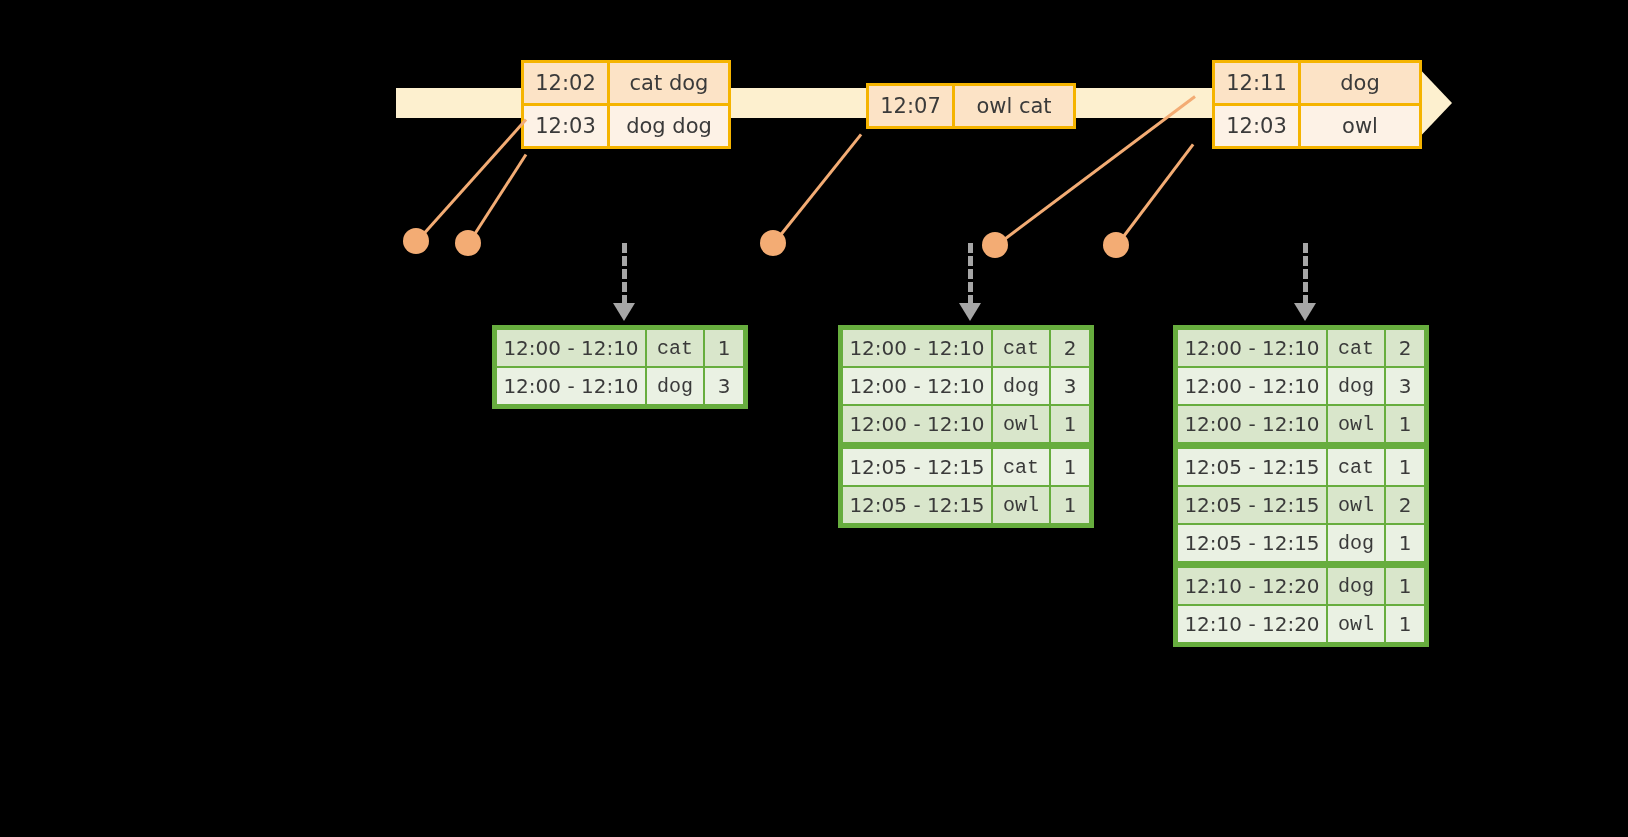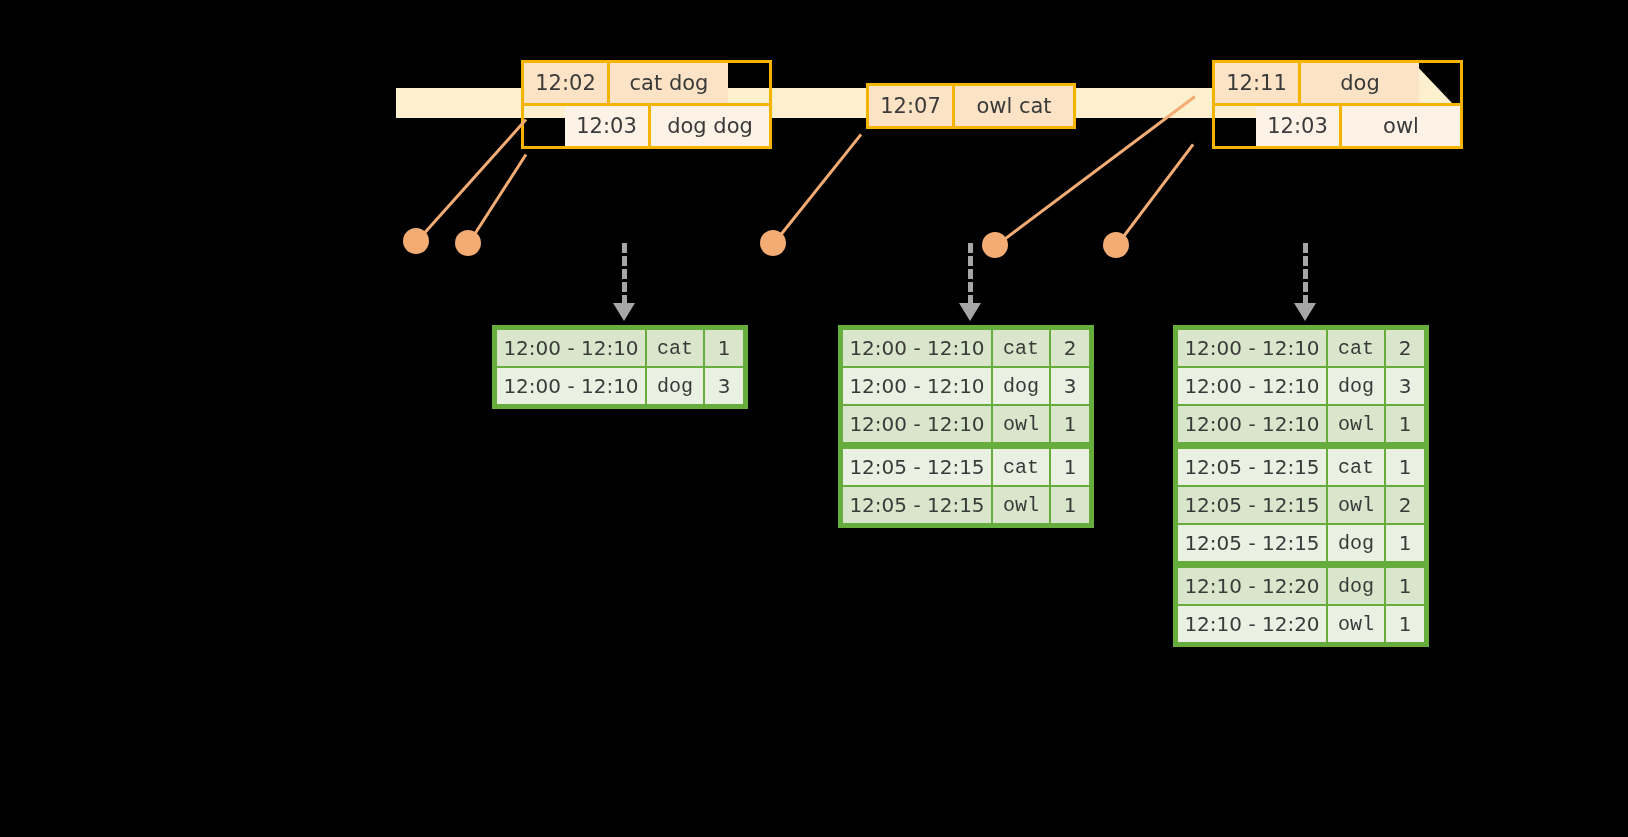--- a/index.html
+++ b/index.html
@@ -56,21 +56,20 @@
     box-sizing: border-box;
     display: flex;
     flex-direction: column;
   }
   .evt-row {
     display: flex;
     height: 40px;
   }
   .evt-row + .evt-row {
     border-top: 3px solid #f5b400;
-    padding-left: 41px;
   }
   .evt-row.odd  .evt-cell { background: #fce3c6; }
   .evt-row.even .evt-cell { background: #fdf2e6; }
   .evt-cell {
     display: flex;
     align-items: center;
     justify-content: center;
     font-size: 21px;
     color: #3a3a3a;
     box-sizing: border-box;

